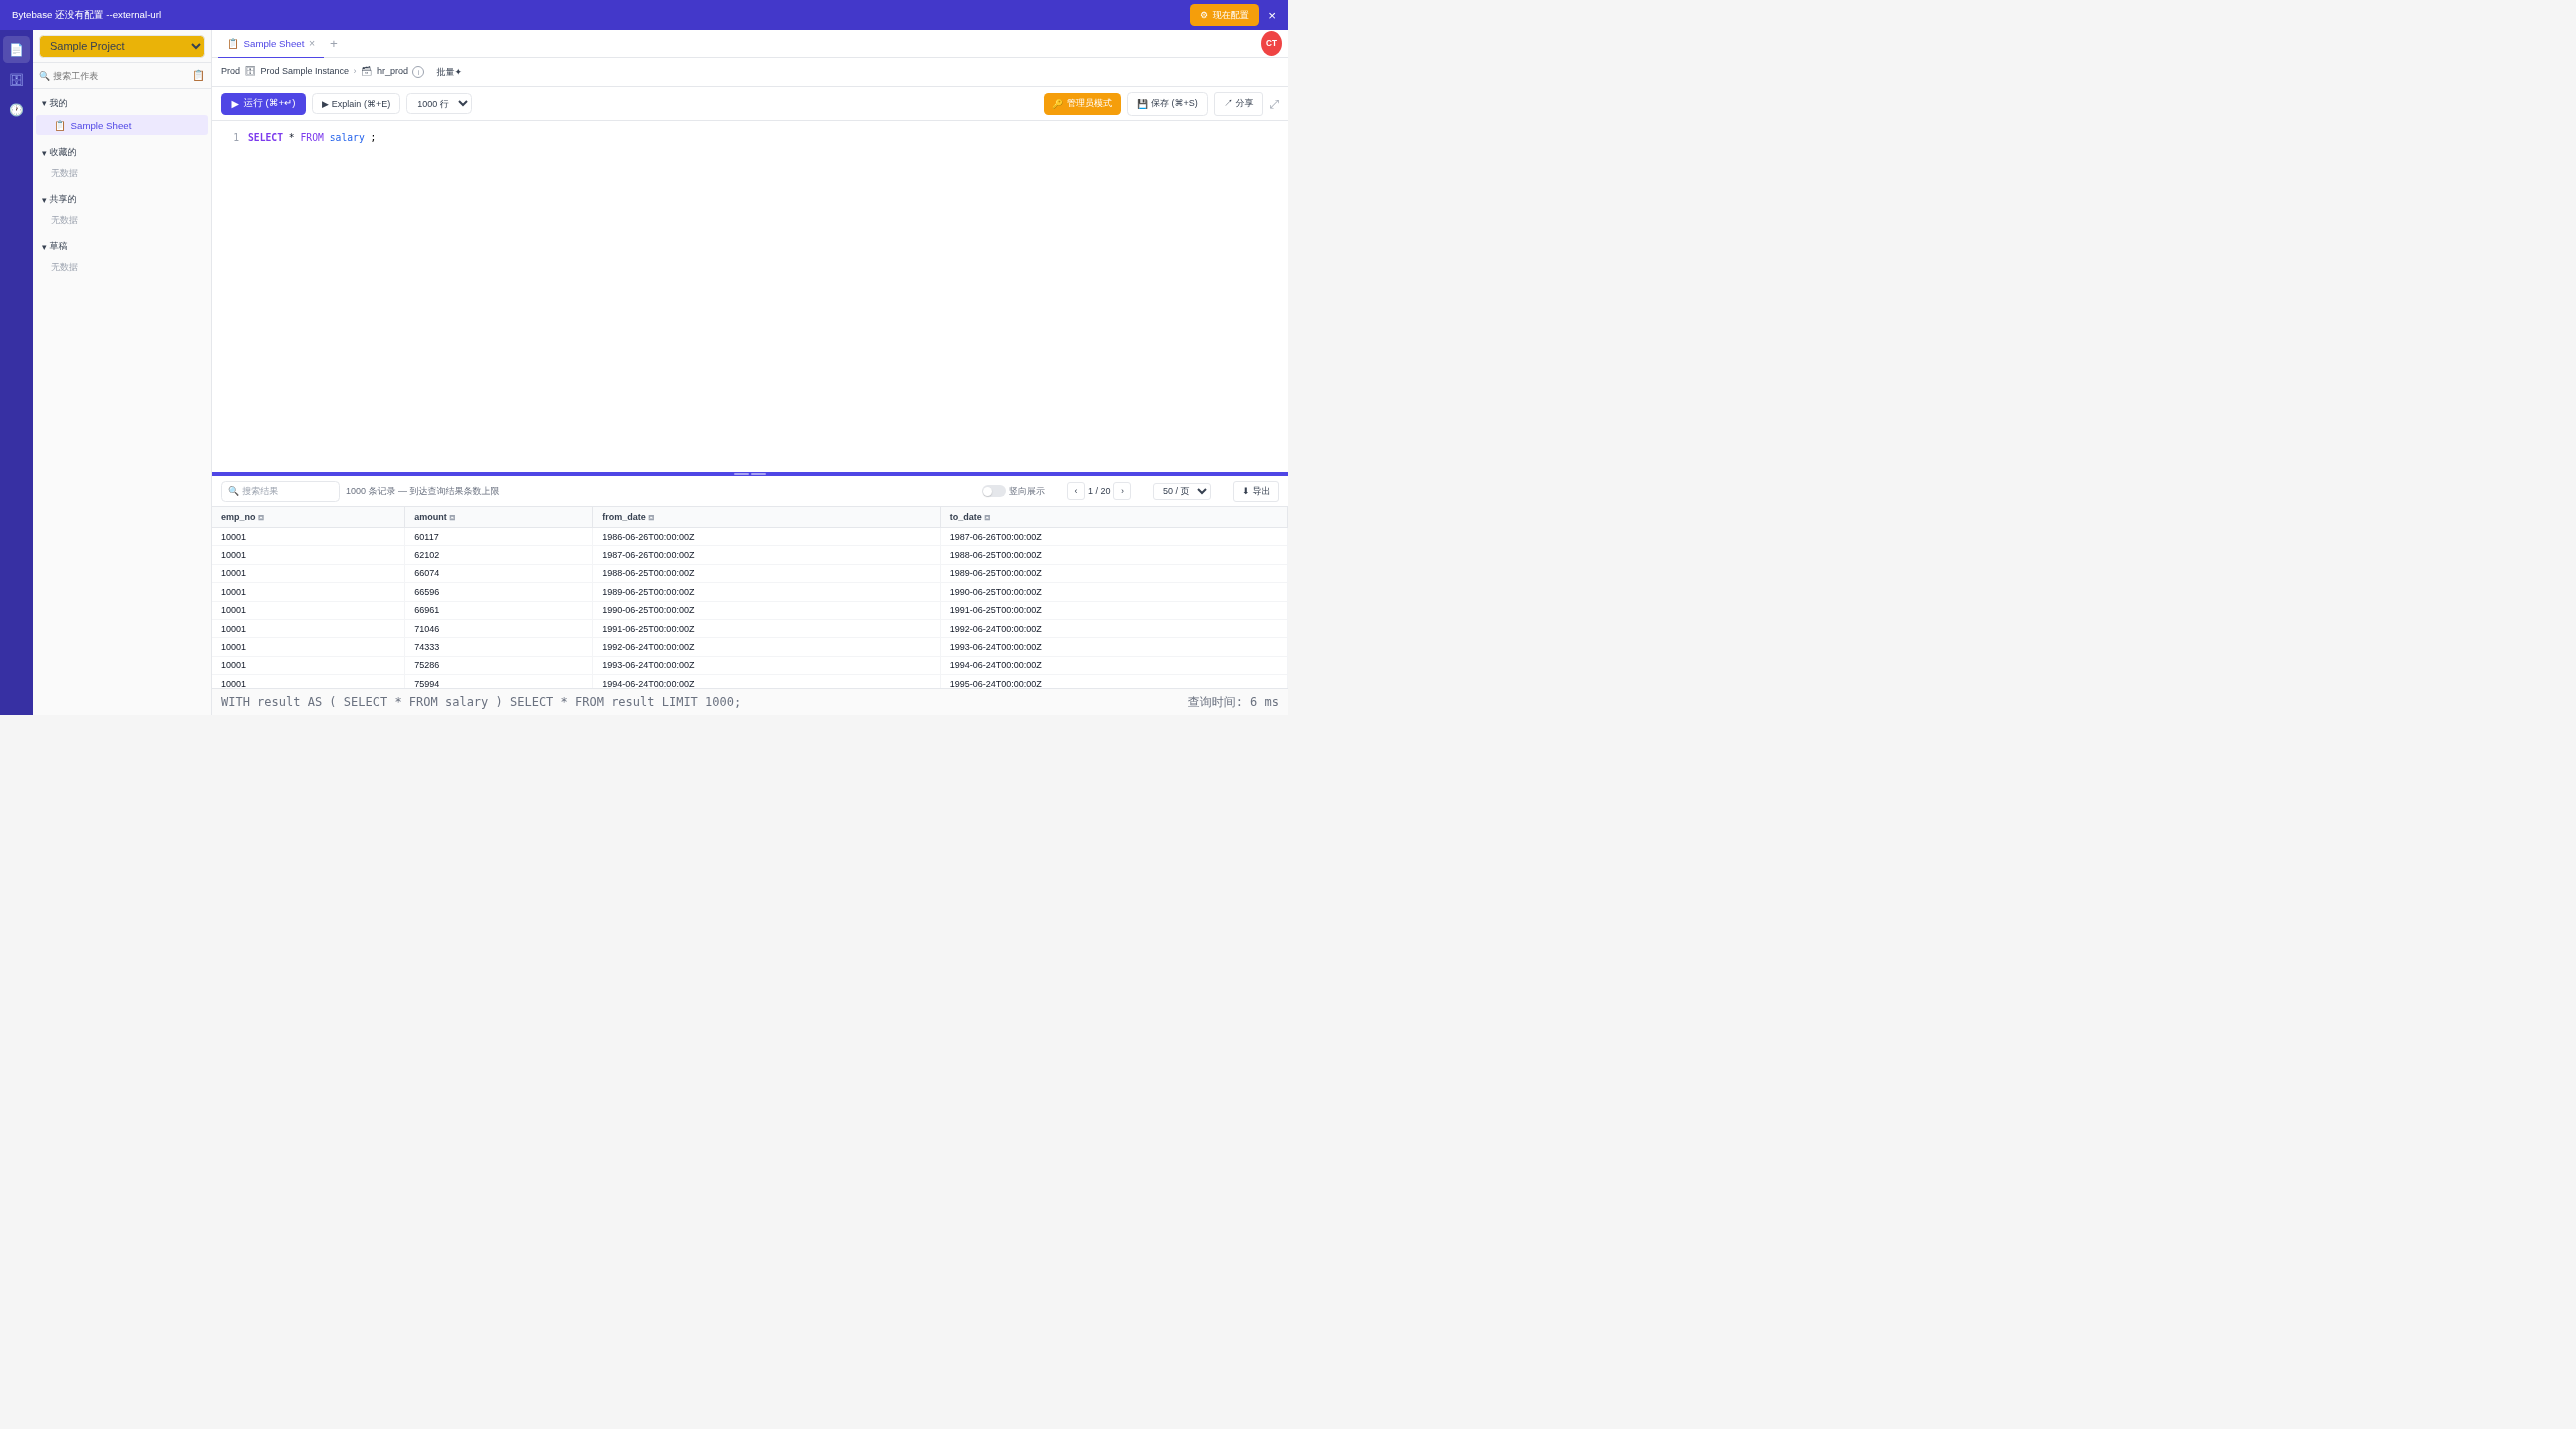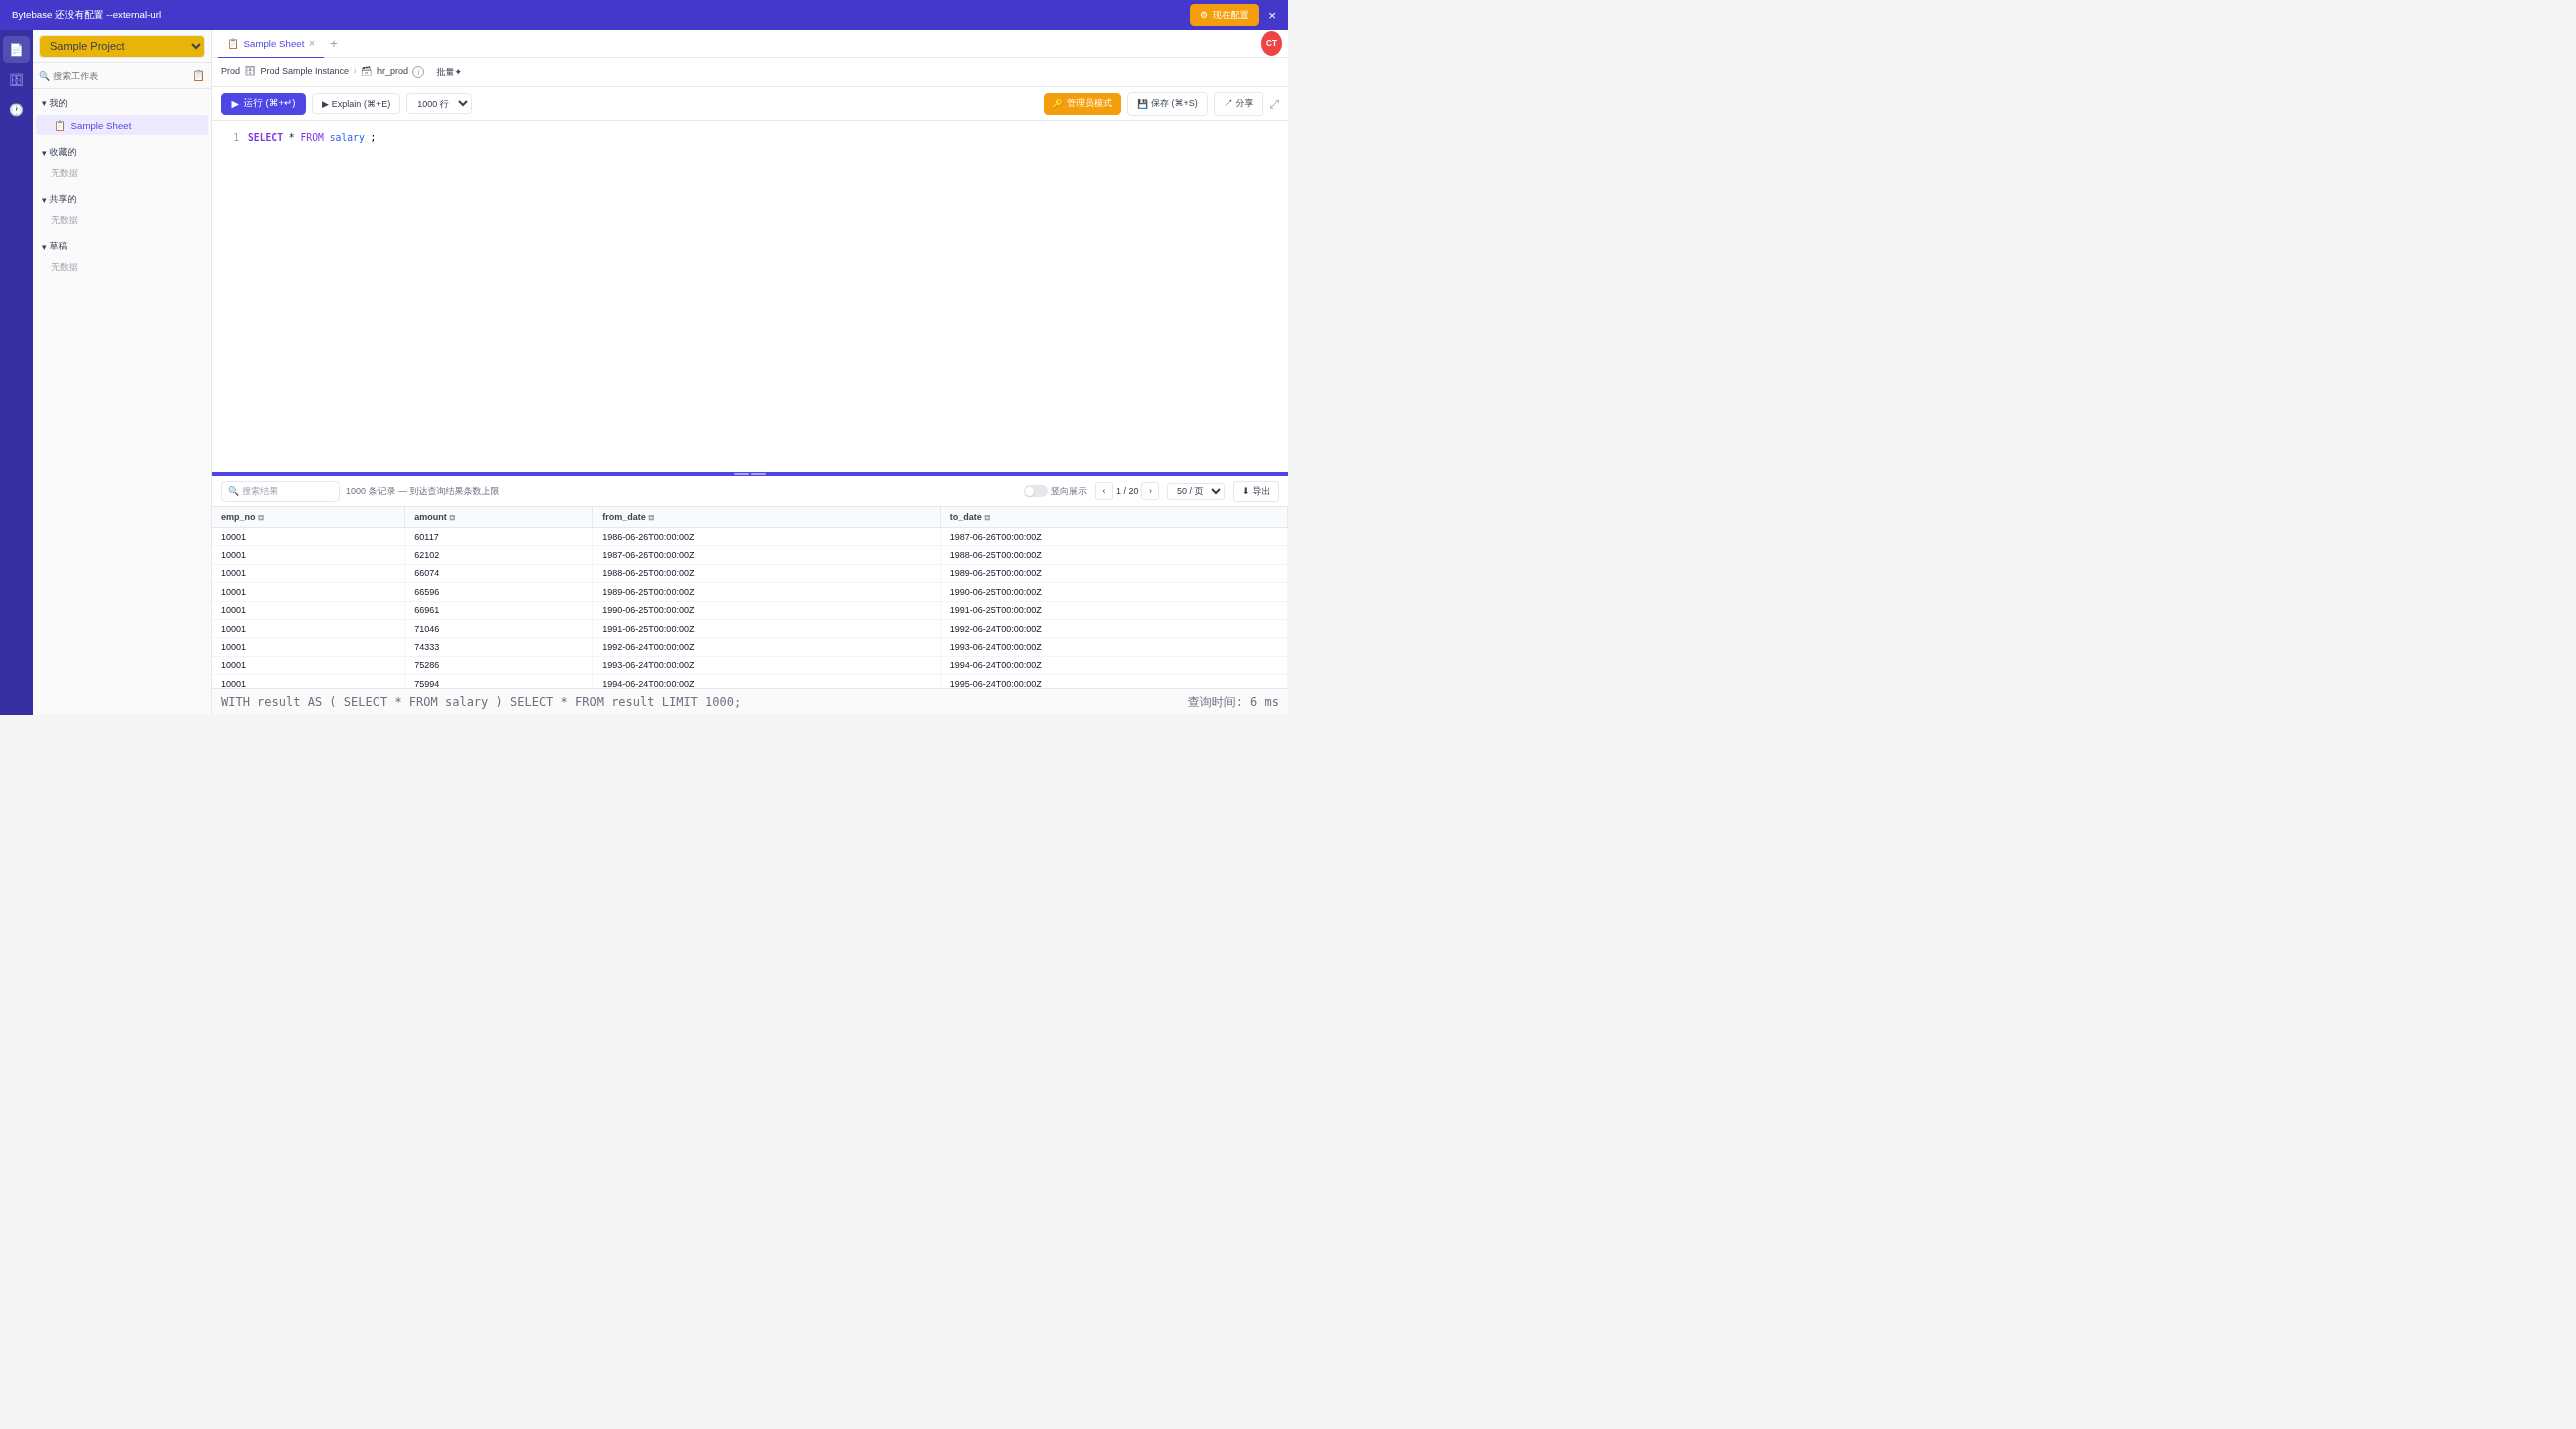--- a/index.html
+++ b/index.html
@@ -279,21 +279,21 @@
       padding: 3px 6px;
       font-size: 9px;
       color: #9ca3af;
       width: 119px;
       background: none;
       display: flex;
       align-items: center;
       gap: 3px;
     }
     .results-count { font-size: 9px; color: #6b7280; }
-    .results-right { margin-left: auto; display: flex; align-items: center; gap: 8px; }
+    .results-right { margin-left: auto; display: flex; align-items: center; gap: 22px; }
     .vertical-toggle { display: flex; align-items: center; gap: 3px; font-size: 9px; color: #6b7280; }
     .toggle-track {
       width: 24px; height: 12px; background: #e5e7eb; border-radius: 6px;
       position: relative; cursor: pointer;
     }
     .toggle-thumb {
       width: 9px; height: 9px; background: white; border-radius: 50%;
       position: absolute; top: 1.5px; left: 1.5px; box-shadow: 0 0.7px 1.5px rgba(0,0,0,0.2);
     }
     .pagination { display: flex; align-items: center; gap: 3px; font-size: 9px; color: #374151; }

